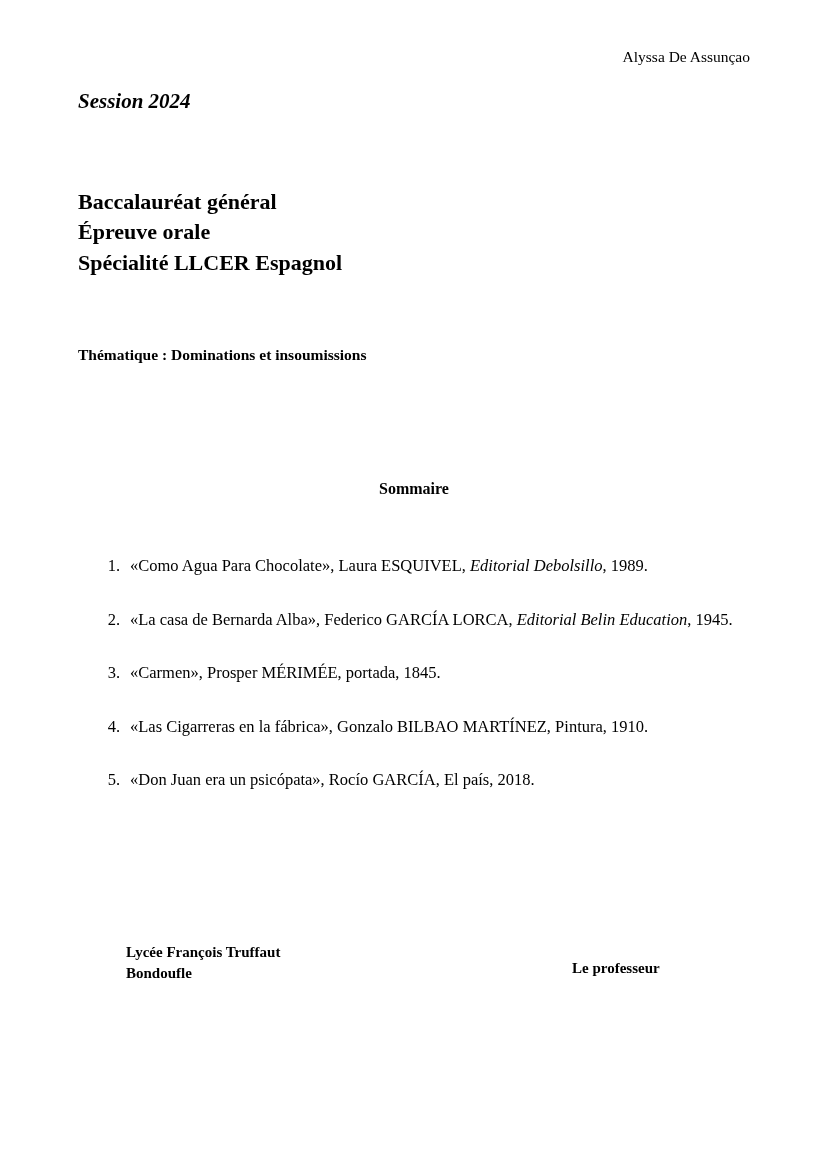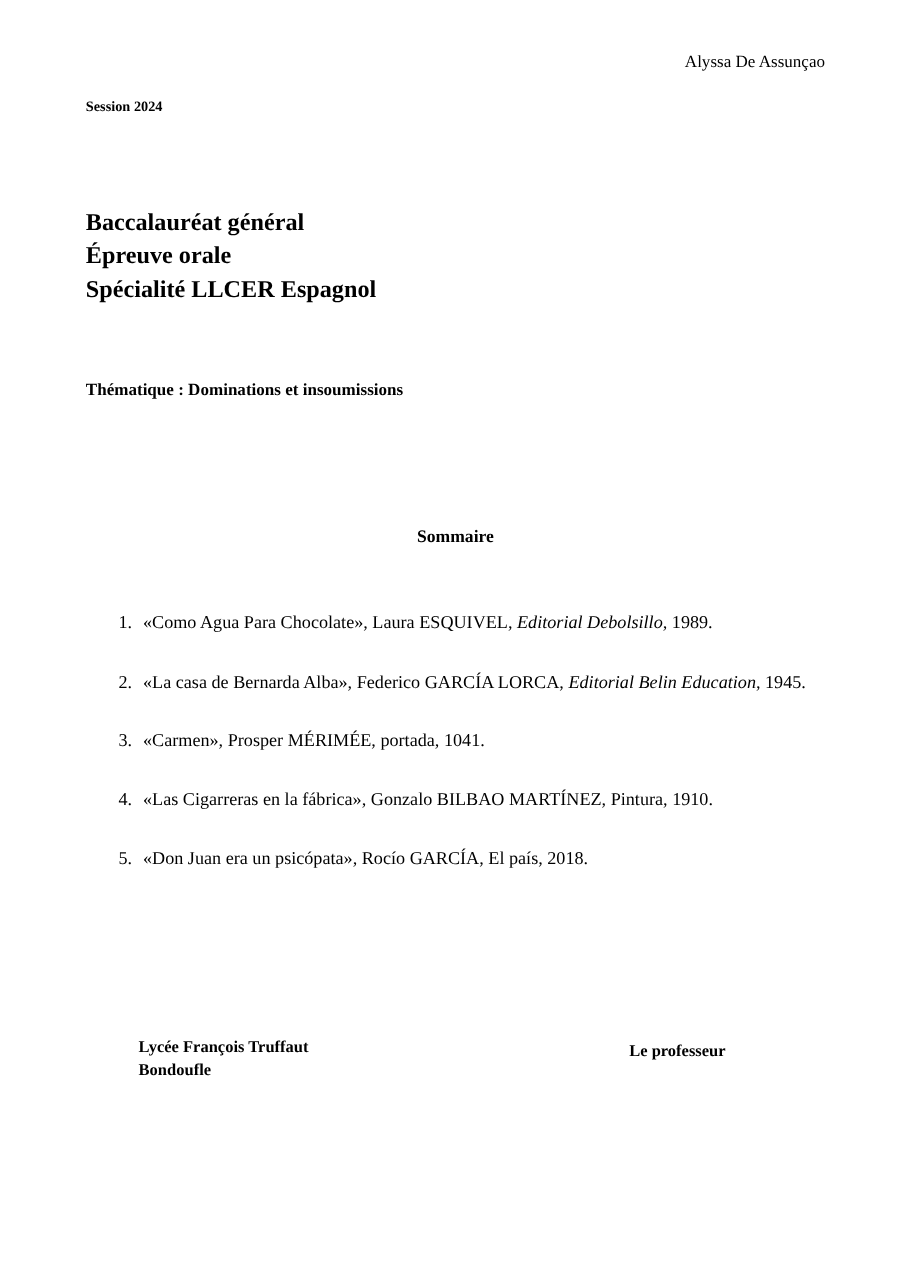--- a/index.html
+++ b/index.html
@@ -27,23 +27,24 @@
     top: 48px;
     right: 78px;
     font-size: 15.5px;
     white-space: nowrap;
   }
 
   .session {
     position: absolute;
     top: 89px;
     left: 78px;
-    font-size: 13px;
+    font-size: 21px;
     font-weight: bold;
     white-space: nowrap;
+    font-style: italic;
   }
 
   .title-block {
     position: absolute;
     top: 187px;
     left: 78px;
     right: 78px;
     font-weight: bold;
     font-size: 22px;
     line-height: 1.38;
@@ -115,21 +116,21 @@
     line-height: 1.4;
   }
   .footer-left {
     position: absolute;
     left: 48px;
     top: 0;
   }
   .footer-right {
     position: absolute;
     left: 494px;
-    top: 4px;
+    top: 16px;
     white-space: nowrap;
   }
 </style>
 </head>
 <body>
 
 <div class="page">
 
   <div class="author">Alyssa De Assunçao</div>
 
@@ -151,21 +152,21 @@
     <li class="toc-item">
       <span class="toc-num">1.</span>
       <span class="toc-text"><span>«Como Agua Para Chocolate», Laura ESQUIVEL, </span><i>Editorial Debolsillo</i><span>, 1989.</span></span>
     </li>
     <li class="toc-item">
       <span class="toc-num">2.</span>
       <span class="toc-text"><span>«La casa de Bernarda Alba», Federico GARCÍA LORCA, </span><i>Editorial Belin Education</i><span>, 1945.</span></span>
     </li>
     <li class="toc-item">
       <span class="toc-num">3.</span>
-      <span class="toc-text"><span>«Carmen», Prosper MÉRIMÉE, portada, 1041.</span><i></i><span></span></span>
+      <span class="toc-text"><span>«Carmen», Prosper MÉRIMÉE, portada, 1845.</span><i></i><span></span></span>
     </li>
     <li class="toc-item">
       <span class="toc-num">4.</span>
       <span class="toc-text"><span>«Las Cigarreras en la fábrica», Gonzalo BILBAO MARTÍNEZ, Pintura, 1910.</span><i></i><span></span></span>
     </li>
     <li class="toc-item">
       <span class="toc-num">5.</span>
       <span class="toc-text"><span>«Don Juan era un psicópata», Rocío GARCÍA, El país, 2018.</span><i></i><span></span></span>
     </li>
   </ol>

